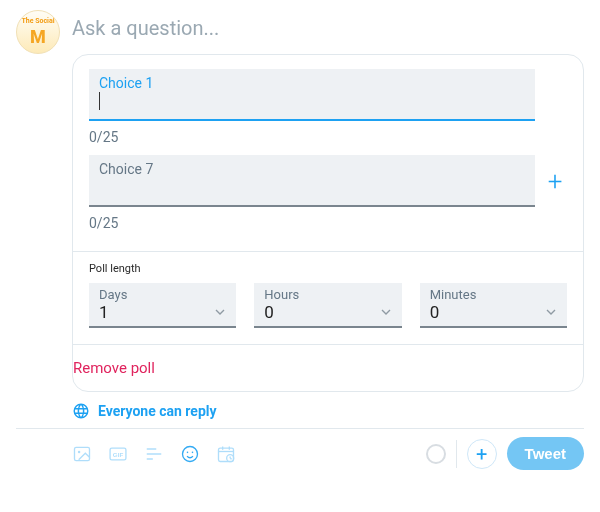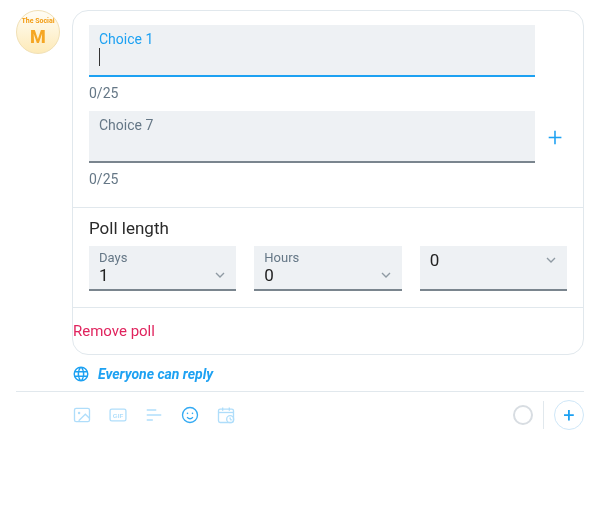--- a/index.html
+++ b/index.html
@@ -93,21 +93,21 @@
     align-self:center;
   }
   .counter{
     text-align:left;
     font-size:14px;
     color:var(--muted);
     padding:4px 2px 10px 0;
   }
   .divider{height:1px;background:var(--border);}
   .length-section{padding:10px 16px 16px 16px;}
-  .length-title{font-size:17px;color:#2a2a2a;margin-bottom:8px;}
+  .length-title{font-size:11px;color:#2a2a2a;margin-bottom:8px;}
   .length-row{display:flex;gap:18px;}
   .select{
     flex:1;
     background:var(--field-bg);
     border-bottom:2px solid #7a858e;
     padding:4px 8px 4px 10px;
     display:flex;flex-direction:column;
     position:relative;
   }
   .select-label{font-size:13px;color:var(--label);}
@@ -121,21 +121,20 @@
     font-size:15px;
     cursor:pointer;
   }
   
   .reply-row{
     display:flex;align-items:center;gap:8px;
     color:var(--blue);
     font-weight:700;
     font-size:14px;
     padding:10px 0 4px 0;
-    font-style:italic;
   }
   .reply-row .globe{width:18px;height:18px;color:var(--blue);}
   
   .toolbar{
     display:flex;align-items:center;justify-content:space-between;
     padding-top:8px;
     border-top:1px solid var(--border);
     margin-top:4px;
     margin-left:-56px; 
     padding-left:56px;
@@ -167,20 +166,21 @@
 <body>
 
 <div class="composer">
   <div class="top-row">
     <div class="avatar">
       <span class="ts">The Social</span>
       <span class="m">M</span>
     </div>
 
     <div class="compose-main">
+      <div class="question">Ask a question...</div>
 
       <div class="poll-card">
         <div class="choices">
 
           <div class="choice-row">
             <div class="field">
               <div class="field-label">Choice 1</div>
               <div class="field-input"><span class="cursor"></span></div>
             </div>
             <div style="width:24px"></div>
@@ -221,20 +221,21 @@
                 <span class="select-value">0</span>
                 <span class="chev">
                   <svg width="16" height="16" viewBox="0 0 24 24" fill="none" stroke="currentColor" stroke-width="2">
                       <polyline points="6 9 12 15 18 9"></polyline>
                     </svg>
                 </span>
               </div>
             </div>
 
             <div class="select">
+              <div class="select-label">Minutes</div>
               <div class="select-value-row">
                 <span class="select-value">0</span>
                 <span class="chev">
                   <svg width="16" height="16" viewBox="0 0 24 24" fill="none" stroke="currentColor" stroke-width="2">
                       <polyline points="6 9 12 15 18 9"></polyline>
                     </svg>
                 </span>
               </div>
             </div>
 
@@ -293,18 +294,19 @@
                 <circle cx="17" cy="17" r="4.2"></circle>
                 <line x1="17" y1="15" x2="17" y2="17.2"></line>
                 <line x1="17" y1="17.2" x2="18.8" y2="18.2"></line>
               </svg>
           </span>
         </div>
         <div class="tool-right">
           <div class="char-ring"></div>
           <div class="vdiv"></div>
           <div class="add-thread">+</div>
+          <button class="tweet-btn">Tweet</button>
         </div>
       </div>
 
     </div>
   </div>
 </div>
 
 </body></html>

